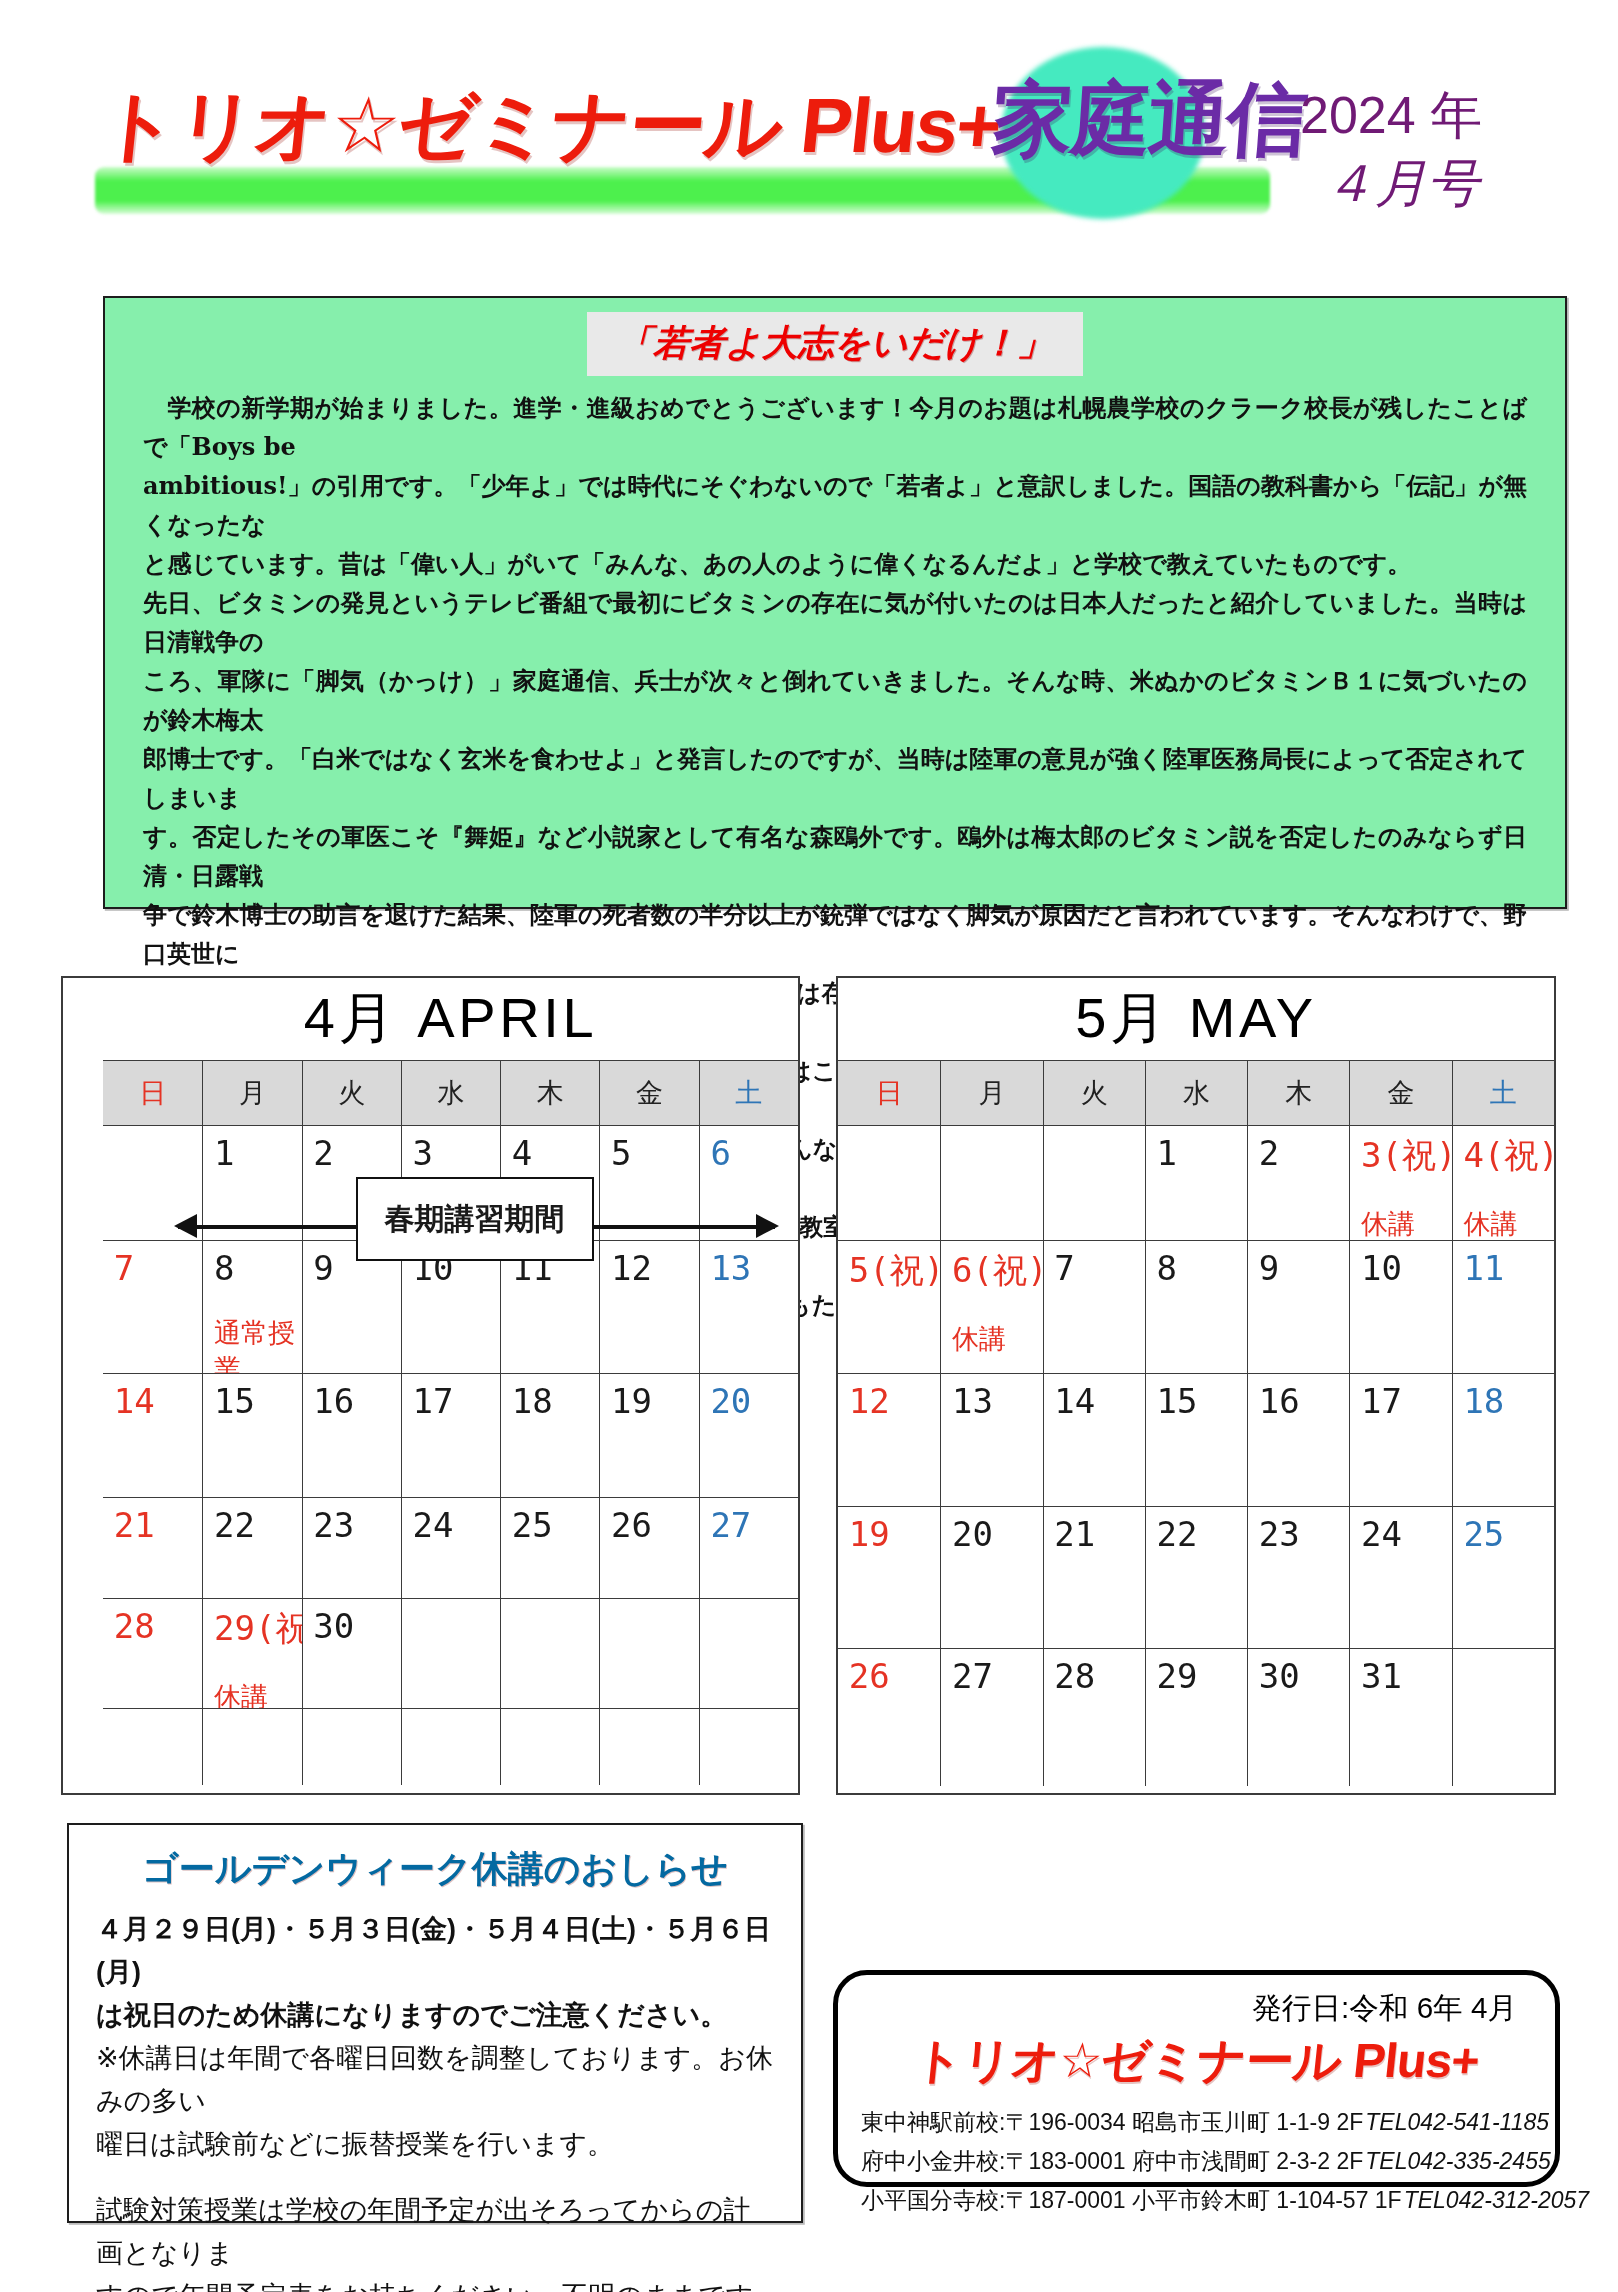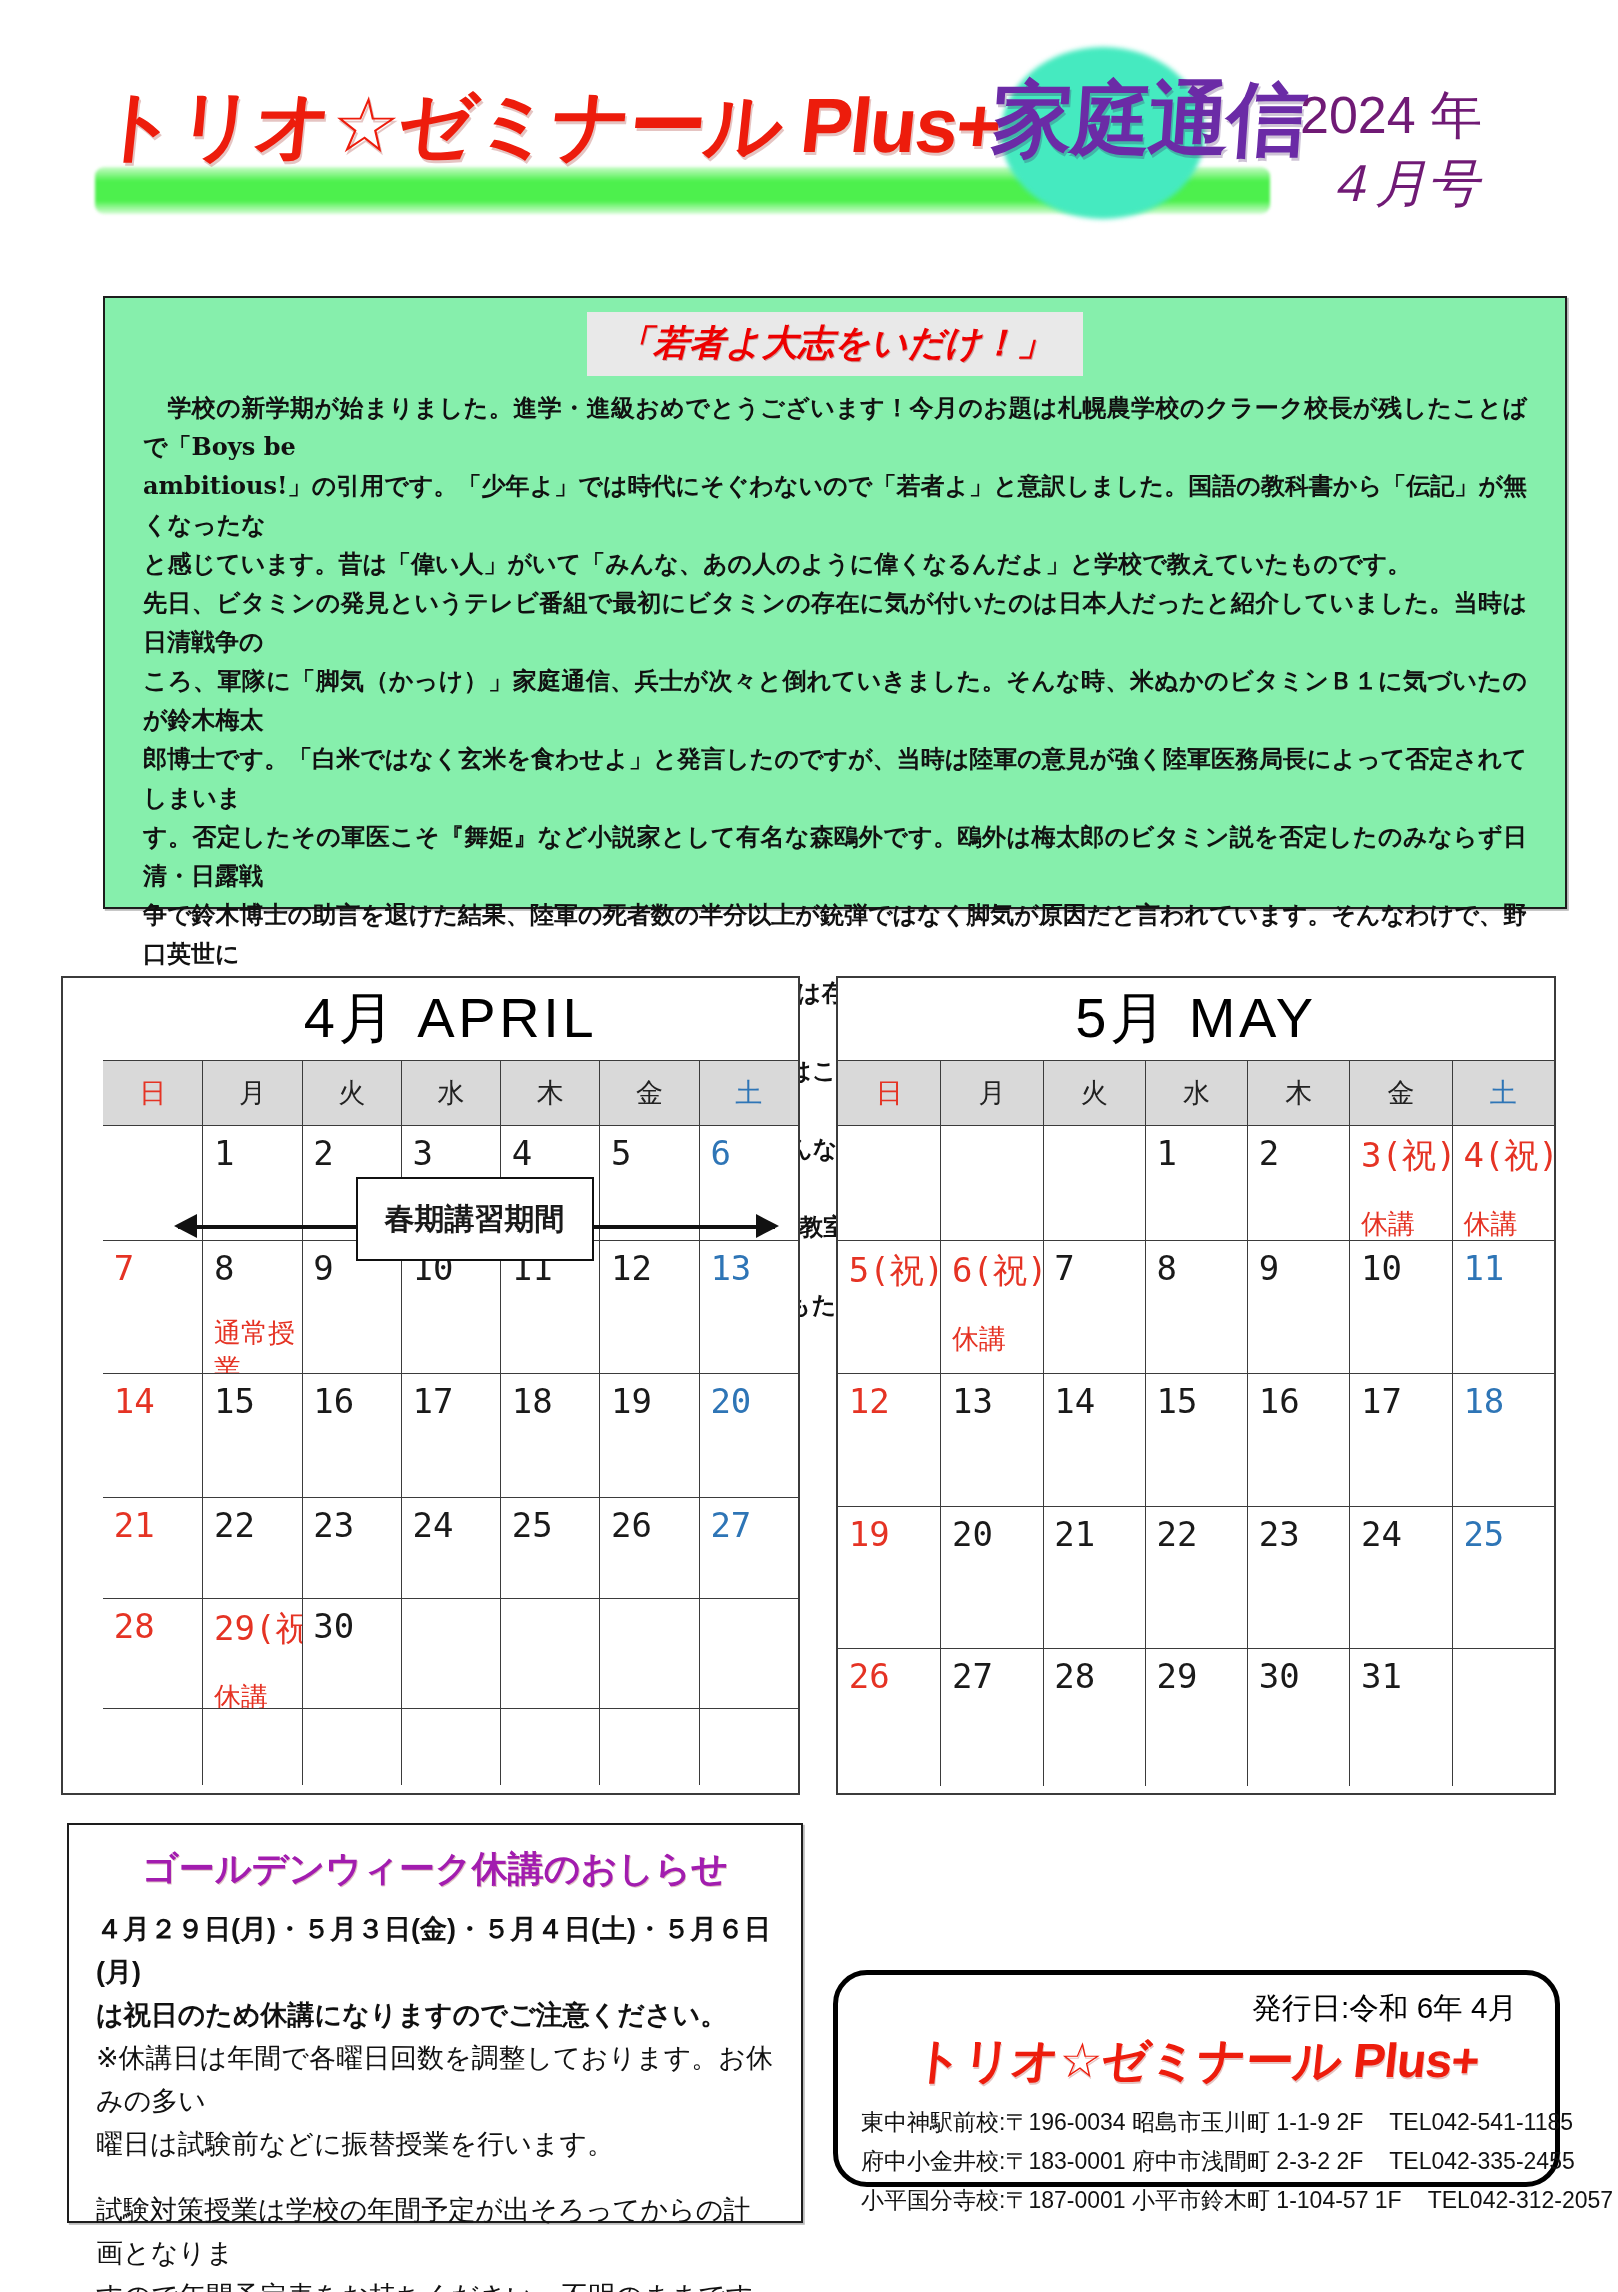--- a/index.html
+++ b/index.html
@@ -58,37 +58,37 @@
             border-bottom:12.5px solid transparent;}
   .arrow-line::before{left:-3.6px;border-right:23px solid #111;}
   .arrow-line::after{right:-3.6px;border-left:23px solid #111;}
   .arrow-label{position:absolute;left:56%;top:199px;transform:translateX(-50%);
                background:#fff;border:2.7px solid #111;font-size:30px;font-weight:700;
                padding:19.7px 27px;white-space:nowrap;}
 
   
   .notice-box{position:absolute;left:67px;top:1823px;width:736px;height:400px;
               border:2.7px solid #1d1d1d;background:#fff;box-shadow:1.8px 1.8px 0 #bbb;box-sizing:border-box;}
-  .notice-title{text-align:center;color:#a21caf;font-weight:800;font-size:36px;margin-top:19.7px;
+  .notice-title{text-align:center;color:#0369a1;font-weight:800;font-size:36px;margin-top:19.7px;
                 text-shadow:0.9px 0.9px 0 rgba(120,0,0,.25);}
   .notice-lines{margin:14.3px 27px 0;font-size:27px;line-height:43px;color:#111;}
   .notice-line{white-space:pre-wrap;}
   .notice-line.b{font-weight:800;}
   .notice-line.gap{height:23px;}
 
   
   .footer-box{position:absolute;left:833px;top:1970px;width:727px;height:217px;
               border:5.4px solid #000;border-radius:34px;background:#fff;box-sizing:border-box;}
   .pub-date{text-align:right;margin:12.5px 38px 0;font-size:29.6px;color:#000;}
   .footer-brand{text-align:center;font-size:48px;font-weight:900;color:#ed1c0c;
                 transform:skewX(-6deg);margin-top:0px;letter-spacing:-0.9px;
                 text-shadow:0.9px 1.8px 0 rgba(150,20,10,.25);}
   .schools{margin:10.7px 23px 0;font-size:23px;line-height:39px;color:#111;}
   .school-row{display:flex;justify-content:space-between;white-space:nowrap;}
-  .school-tel{margin-left:26px;}
+  .school-tel{margin-left:2px;font-style:italic;}
 </style>
 </head>
 <body>
 
 <div class="page">
 
   <div class="logo-bar"></div>
   <div class="logo-ellipse"></div>
   <div class="brand-main">トリオ☆ゼミナール Plus+</div>
   <div class="brand-sub">家庭通信</div>

